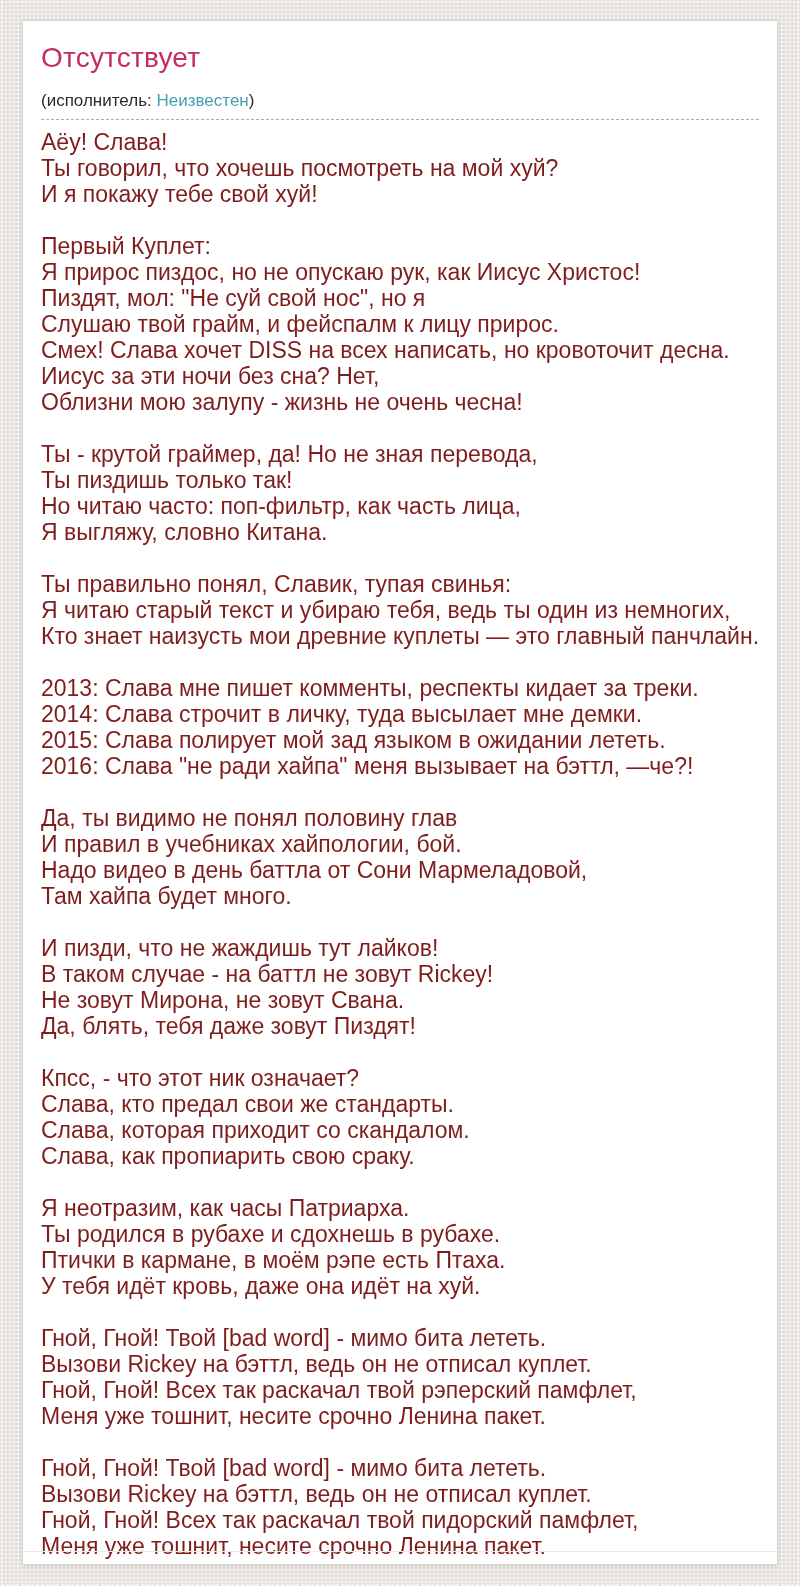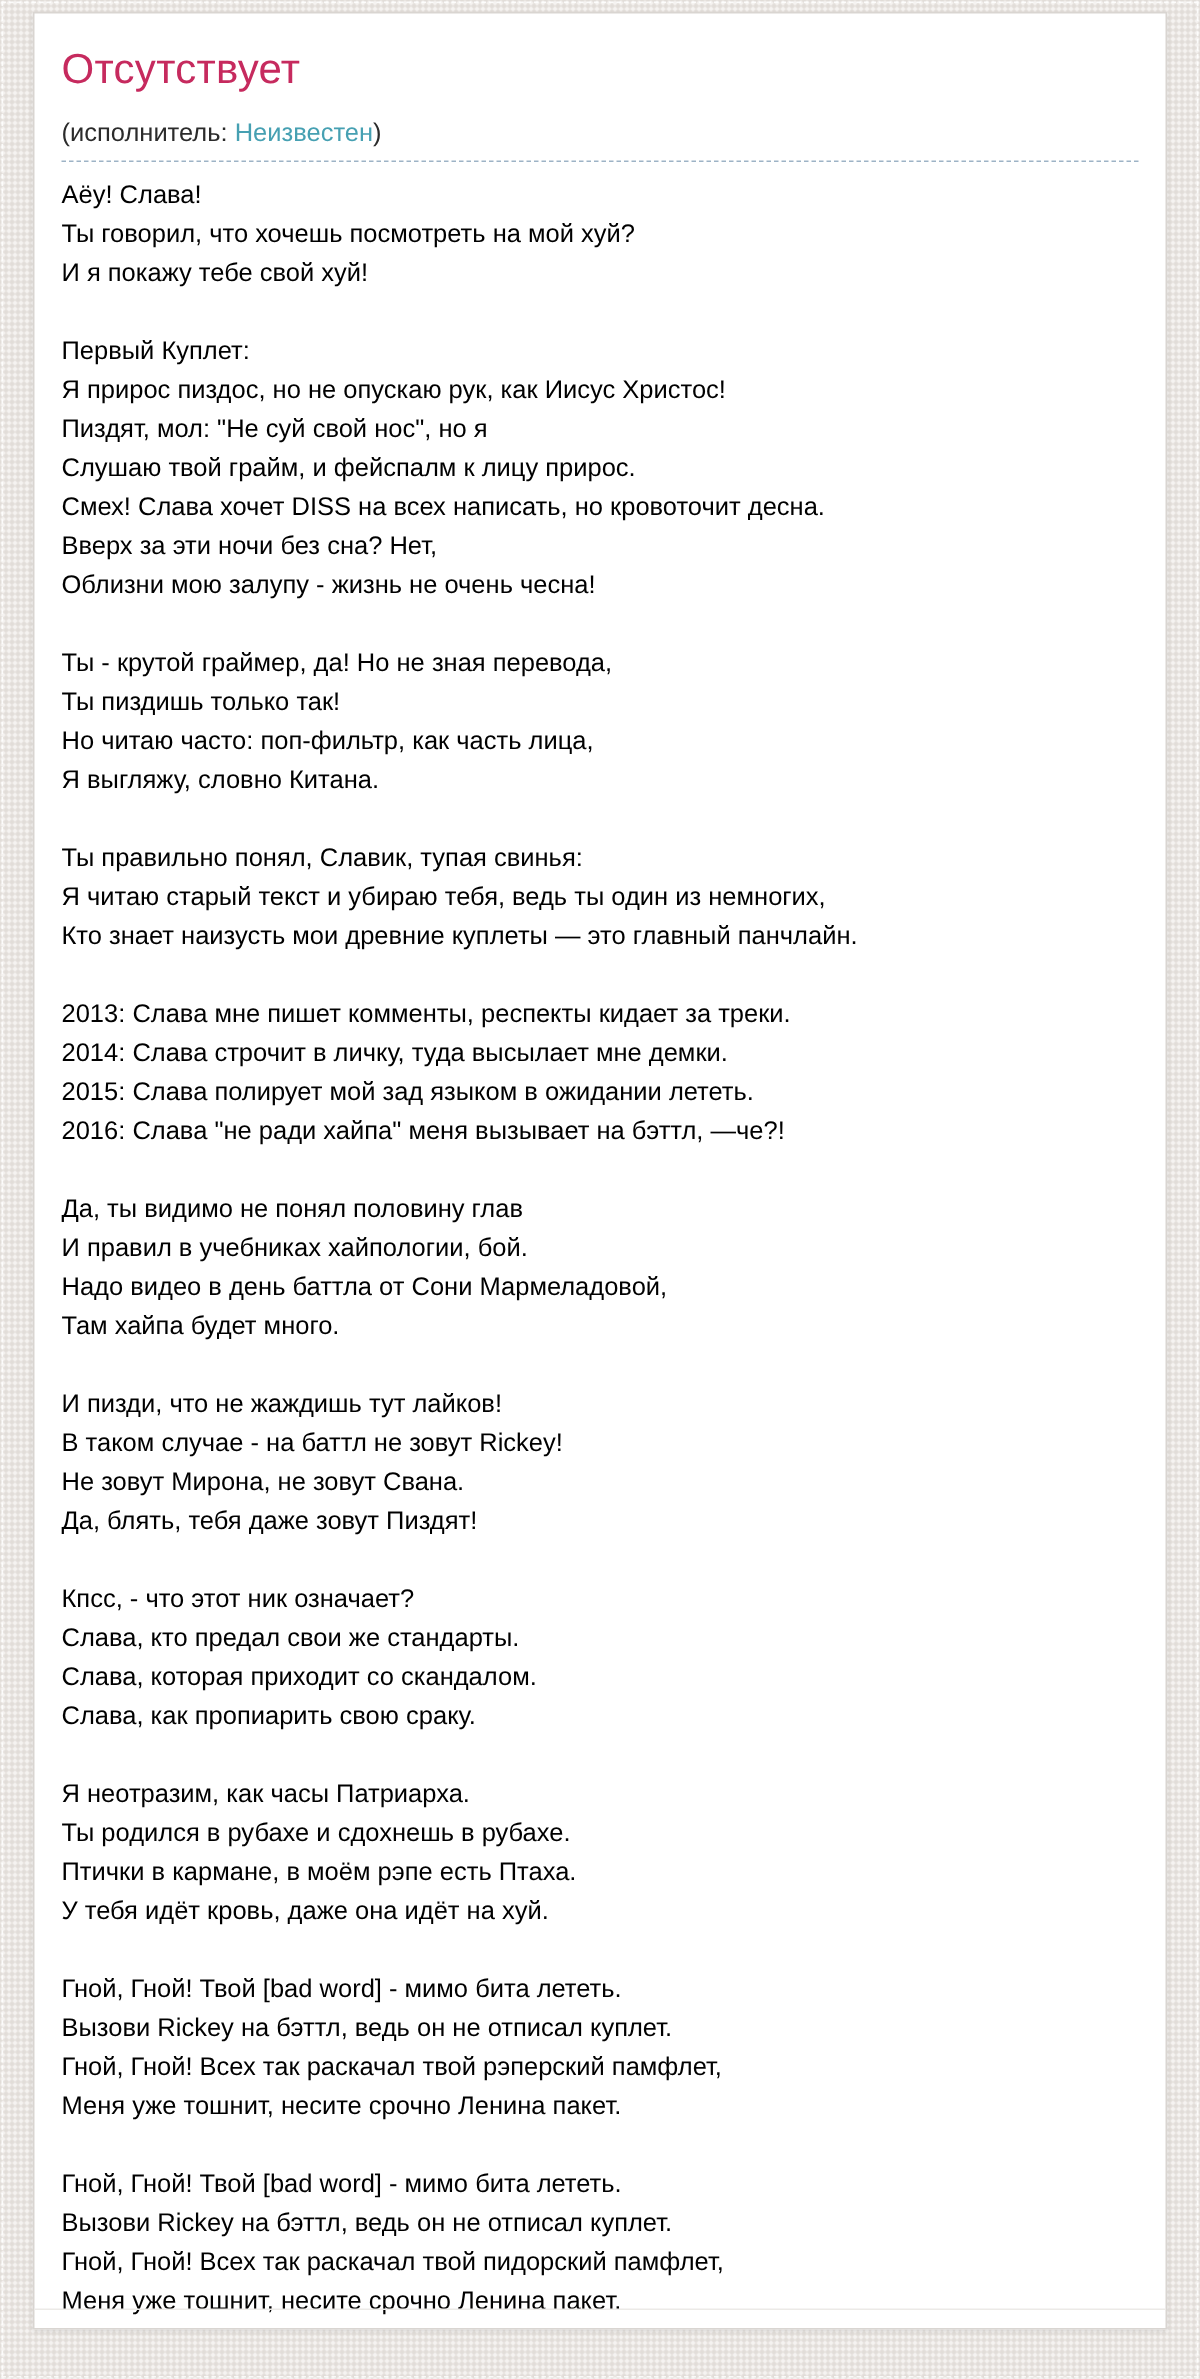--- a/index.html
+++ b/index.html
@@ -17,21 +17,21 @@
     background-size: 4px 4px, 4px 4px;
     background-position: 0 0, 2px 2px;
   }
   .stitch {
     position: absolute; inset: 1px;
     border: 1px dashed rgba(255,255,255,0.85);
     pointer-events: none;
   }
   .card {
     position: absolute;
-    left: 22px; top: 8px;
+    left: 22px; top: 20px;
     width: 756px; height: 1545px;
     background: #ffffff;
     border: 1px solid #d9d5d1;
     box-shadow: 0 1px 3px rgba(0,0,0,0.12);
     padding: 22px 18px 0 18px;
   }
   .header {
     border-bottom: 1px dashed #9db3c6;
     padding-bottom: 7px;
   }
@@ -52,22 +52,22 @@
     color: #46a0b2;
     text-decoration: none;
     cursor: pointer;
   }
   .lyrics {
     margin-top: 9px;
   }
   .line {
     height: 26px;
     line-height: 26px;
-    font-size: 17px;
-    color: #000000;
+    font-size: 23px;
+    color: #7f1d1d;
     white-space: nowrap;
   }
   .footer-line {
     position: absolute;
     left: 0; right: 0; bottom: 12px;
     border-top: 1px solid #eceae7;
   }
 </style>
 </head>
 <body>
@@ -83,21 +83,21 @@
   <div class="lyrics">
       <div class="line">Аёу! Слава!</div>
       <div class="line">Ты говорил, что хочешь посмотреть на мой хуй?</div>
       <div class="line">И я покажу тебе свой хуй!</div>
       <div class="line">&nbsp;</div>
       <div class="line">Первый Куплет:</div>
       <div class="line">Я прирос пиздос, но не опускаю рук, как Иисус Христос!</div>
       <div class="line">Пиздят, мол: "Не суй свой нос", но я</div>
       <div class="line">Слушаю твой грайм, и фейспалм к лицу прирос.</div>
       <div class="line">Смех! Слава хочет DISS на всех написать, но кровоточит десна.</div>
-      <div class="line">Вверх за эти ночи без сна? Нет,</div>
+      <div class="line">Иисус за эти ночи без сна? Нет,</div>
       <div class="line">Облизни мою залупу - жизнь не очень чесна!</div>
       <div class="line">&nbsp;</div>
       <div class="line">Ты - крутой граймер, да! Но не зная перевода,</div>
       <div class="line">Ты пиздишь только так!</div>
       <div class="line">Но читаю часто: поп-фильтр, как часть лица,</div>
       <div class="line">Я выгляжу, словно Китана.</div>
       <div class="line">&nbsp;</div>
       <div class="line">Ты правильно понял, Славик, тупая свинья:</div>
       <div class="line">Я читаю старый текст и убираю тебя, ведь ты один из немногих,</div>
       <div class="line">Кто знает наизусть мои древние куплеты — это главный панчлайн.</div>

